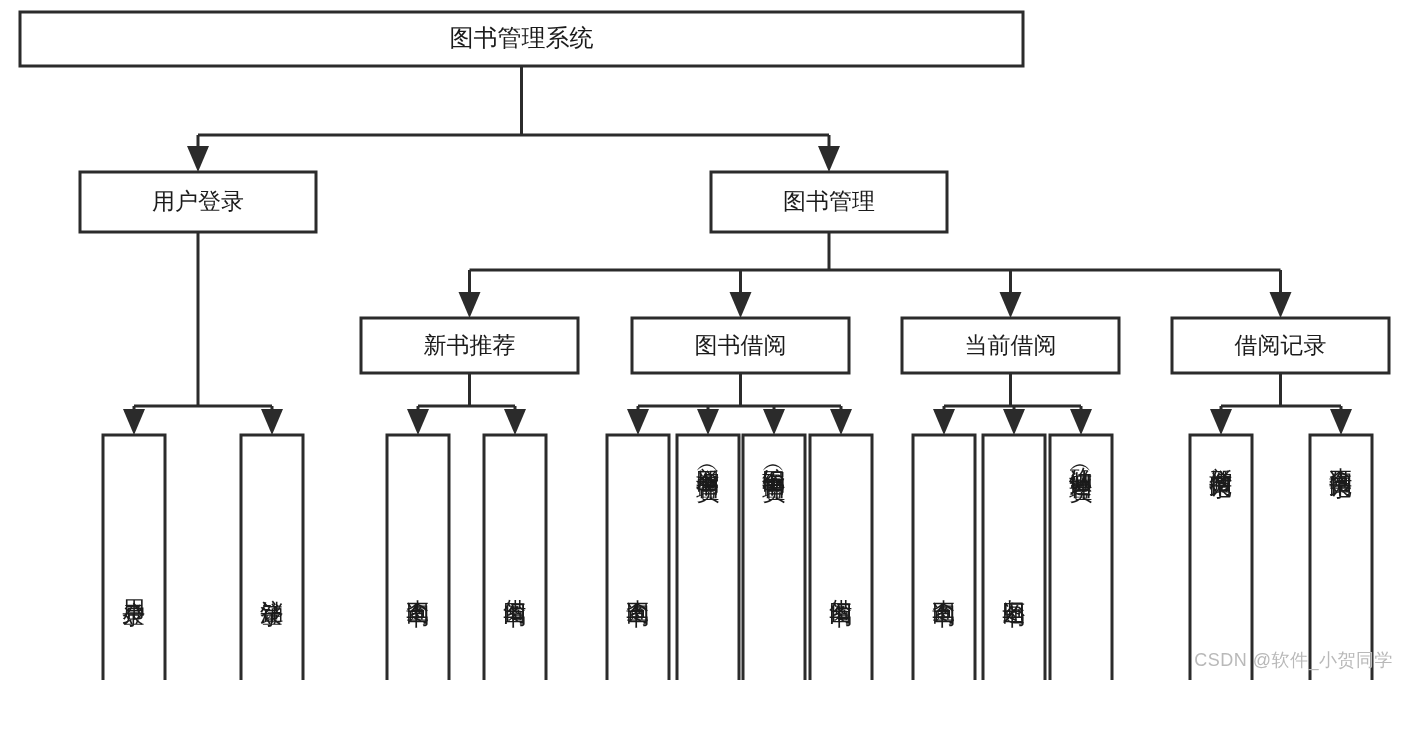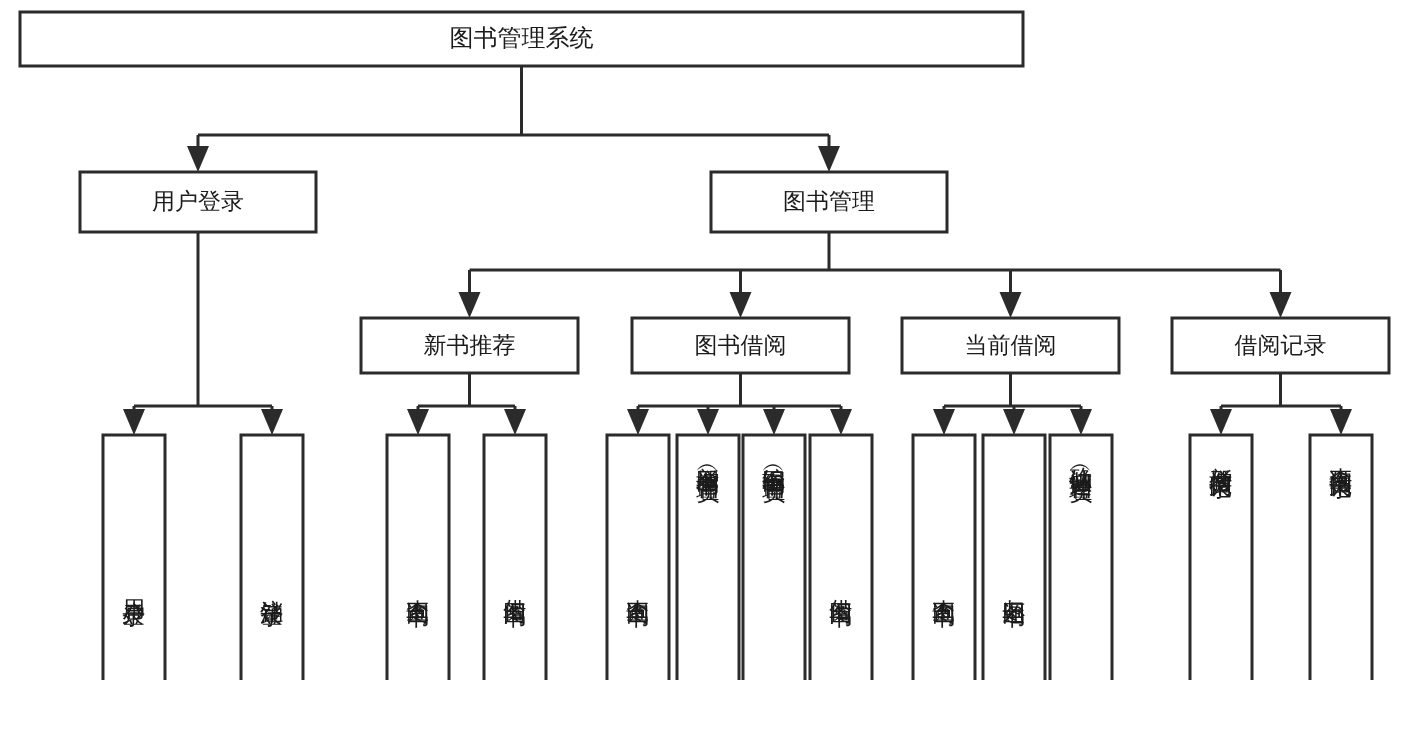--- a/index.html
+++ b/index.html
@@ -258,14 +258,15 @@
         <span class="vlabel-text">确认归还（管理员）</span>
       </div>
       <div class="vlabel-wrap" style="left: 1190px; top: 449px; width: 62px; height: 280px;">
         <span class="vlabel-text">新增借阅记录</span>
       </div>
       <div class="vlabel-wrap" style="left: 1310px; top: 449px; width: 62px; height: 280px;">
         <span class="vlabel-text">查询借阅记录</span>
       </div>
     </div>
 
+  <div class="watermark">CSDN @软件_小贺同学</div>
 
 </div>
 
 </body></html>

